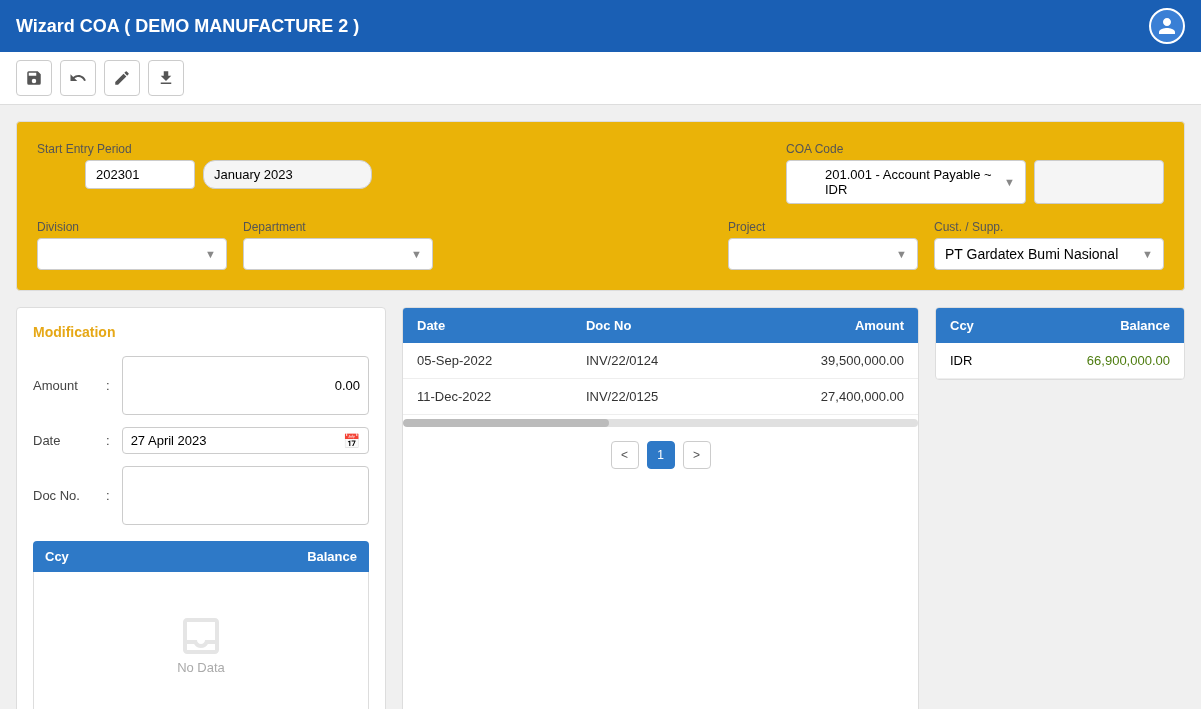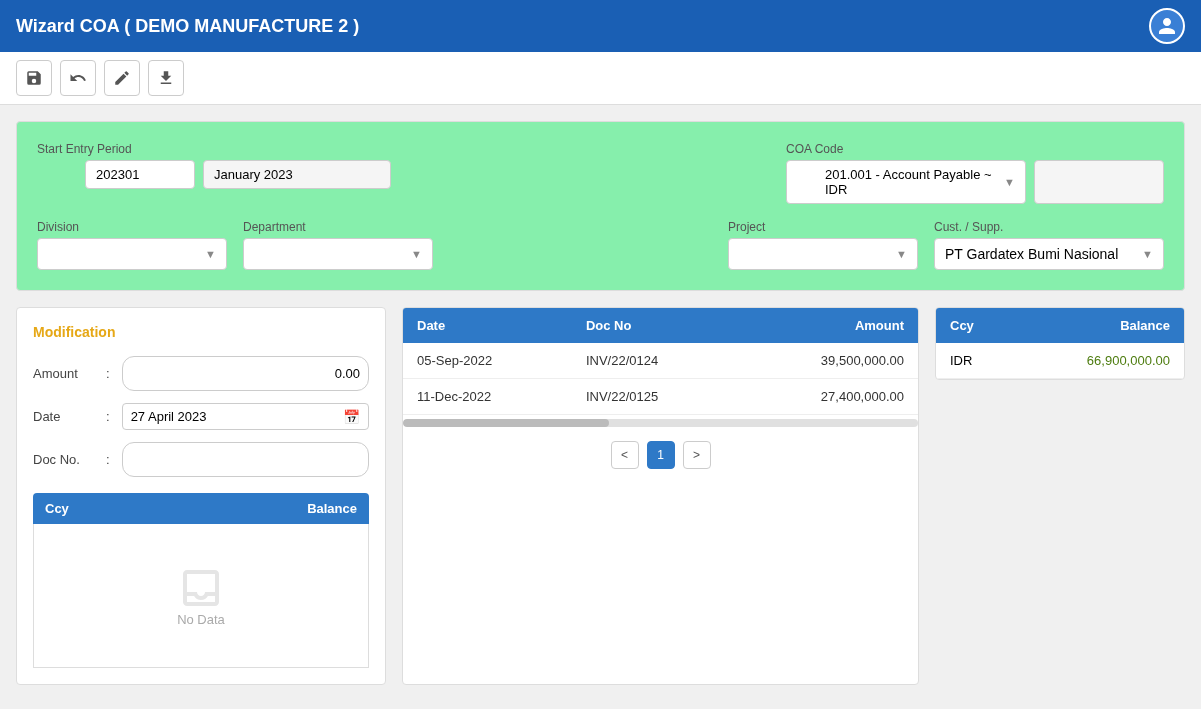--- a/index.html
+++ b/index.html
@@ -48,21 +48,21 @@
       color: #444;
     }
 
     
     .main-content {
       padding: 16px;
     }
 
     
     .card {
-      background: #86efac;
+      background: #eab308;
       border-radius: 4px;
       border: 1px solid #ddd;
       padding: 20px;
       margin-bottom: 16px;
     }
 
     
     .form-row {
       display: flex;
       gap: 16px;
@@ -132,22 +132,22 @@
       color: #444;
       font-size: 13px;
     }
     .mod-colon {
       color: #444;
       margin-right: 4px;
     }
     .mod-input {
       flex: 1;
       border: 1px solid #ccc;
-      border-radius: 12px;
-      padding: 9px 8px;
+      border-radius: 4px;
+      padding: 21px 8px;
       font-size: 13px;
       text-align: right;
       outline: none;
     }
     .mod-input.date-input {
       text-align: left;
     }
     .mod-input-wrap {
       flex: 1;
       position: relative;
@@ -344,21 +344,21 @@
 
 <div class="main-content">
 
   <div class="card">
     <div class="form-row">
 
       <div class="form-group">
         <label>Start Entry Period</label>
         <div style="display:flex; gap:8px;padding-left:48px;">
           <input type="text" class="form-group" style="width: 110px; border: 1px solid rgb(204, 204, 204); border-radius: 4px; padding: 6px 10px;" value="202301" readonly="">
-          <input type="text" class="form-group" style="width: 188px; border: 1px solid rgb(204, 204, 204); border-radius: 4px; padding: 6px 10px; background: rgb(245, 245, 245);" value="January 2023" readonly="">
+          <input type="text" class="form-group" style="width: 169px; border: 1px solid rgb(204, 204, 204); border-radius: 12px; padding: 6px 10px; background: rgb(245, 245, 245);" value="January 2023" readonly="">
         </div>
       </div>
 
       <div style="flex:1;"></div>
 
       <div class="form-group">
         <label>COA Code</label>
         <div style="display:flex; gap:8px;">
           <div class="select-box" style="width:240px;">
             <span style="font-size:13px;margin-left:28px;">201.001 - Account Payable ~ IDR</span>

